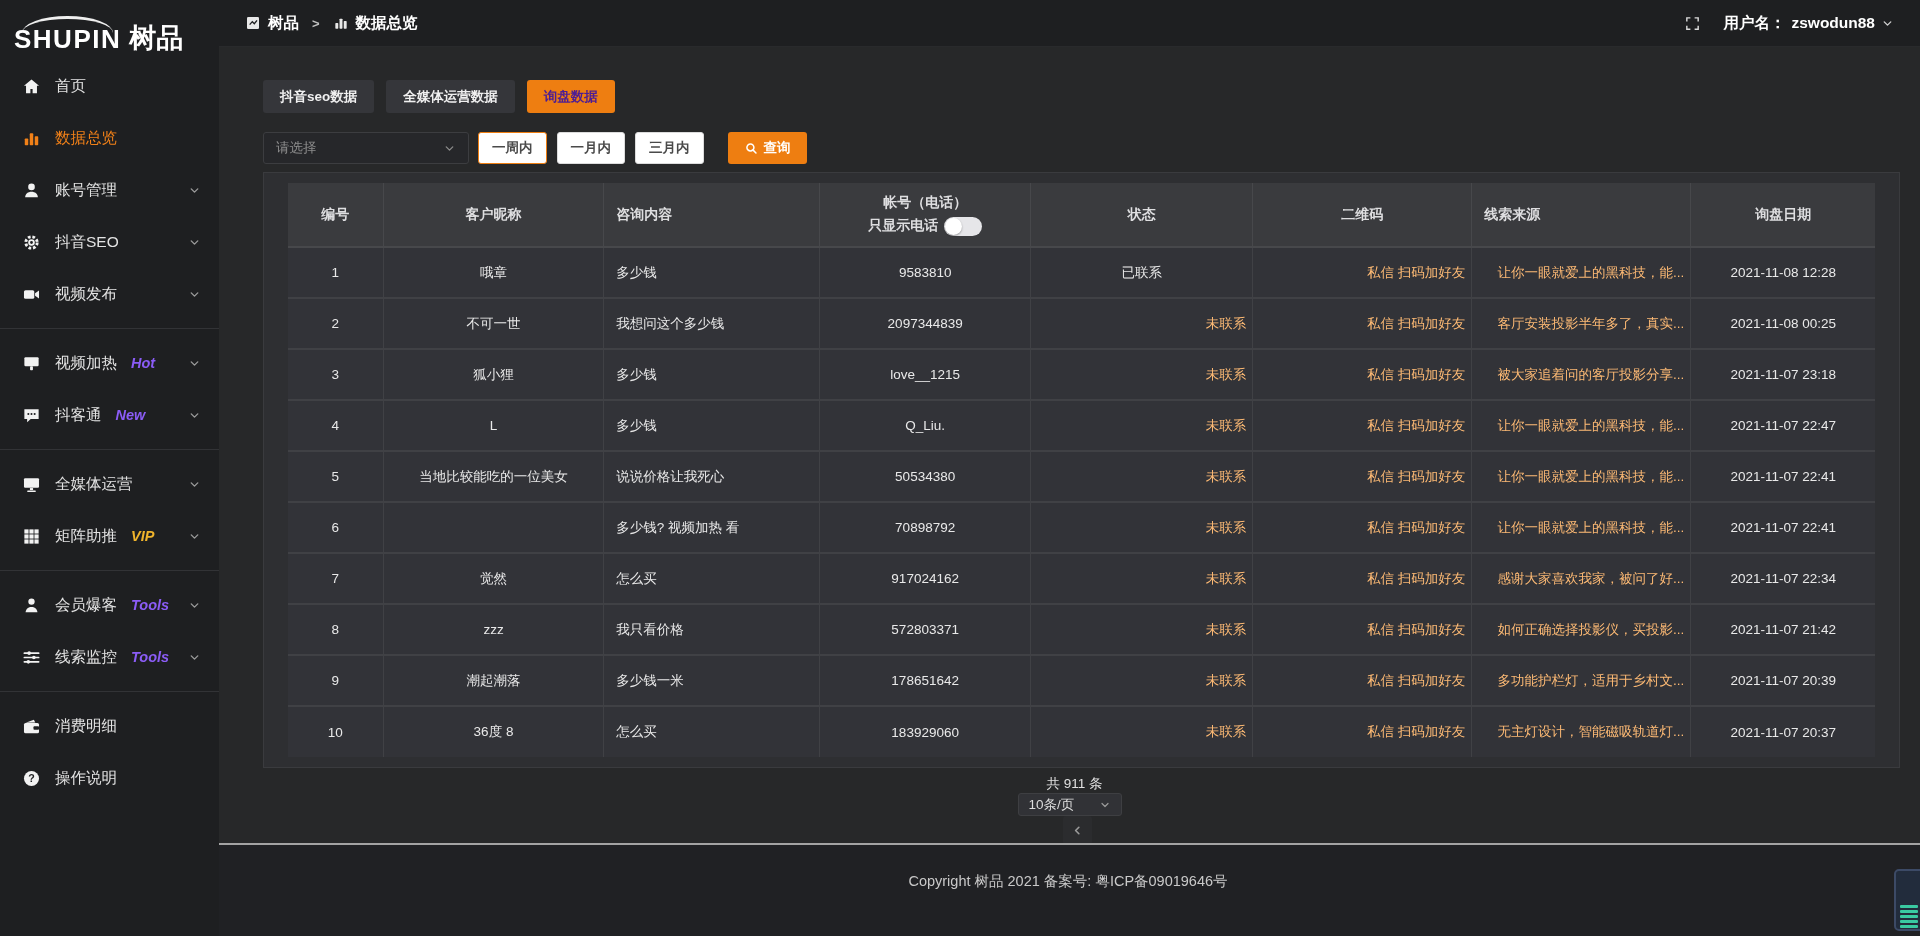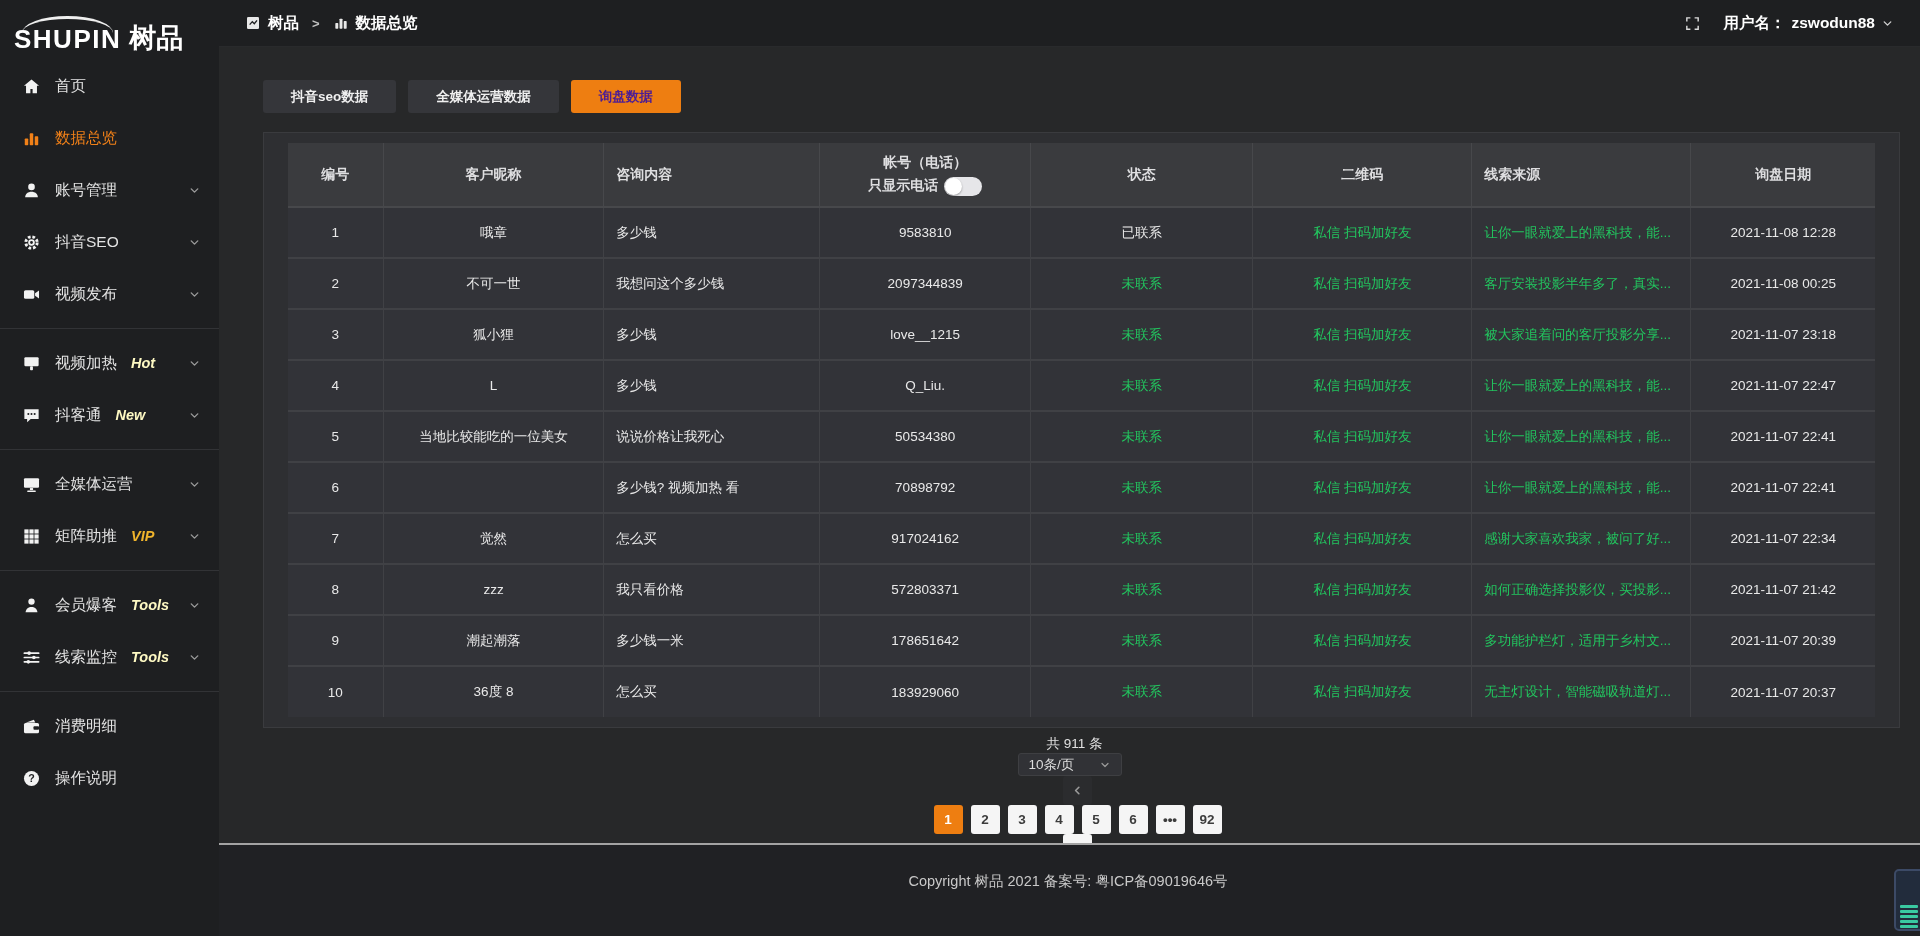--- a/index.html
+++ b/index.html
@@ -18,21 +18,21 @@
   .logo-en::before { content:""; position:absolute; top:0; left:8px; right:8px; height:14px;
     border-top:3.5px solid #efefef; border-radius:50% 50% 0 0 / 100% 100% 0 0; }
   .logo-cn { color:#fff; font-weight:bold; font-size:27px; line-height:1; }
   .side-nav { margin-top:8px; }
   .side-item { display:flex; align-items:center; height:52px; padding:0 18px 0 22px; cursor:pointer; color:#e3e3e3; font-size:15.5px; }
   .side-item .s-icon { width:19px; height:19px; margin-right:14px; color:#f2f2f2; flex:none; }
   .side-item .s-icon svg { width:19px; height:19px; }
   .side-item.active { color:#f28118; }
   .side-item.active .s-icon { color:#f28118; }
   .s-badge { font-style:italic; font-weight:bold; font-size:14.5px; margin-left:14px; }
-  .badge-red { color:#fef9c3; }
+  .badge-red { color:#8b5cf6; }
   .badge-gold { color:#f0b42c; }
   .s-chev { margin-left:auto; color:#9a9a9a; }
   .s-chev svg { width:13px; height:13px; }
   .side-divider { border-top:1px solid #323336; margin:8px 0; }
 
   
   .topbar { position:absolute; left:219px; right:0; top:0; height:47px; background:#1e1f21;
     display:flex; align-items:center; padding:0 26px; border-bottom:1px solid #292a2c; z-index:2; }
   .crumb { display:flex; align-items:center; font-weight:bold; font-size:15.5px; color:#fff; gap:7px; }
   .crumb .c-icon { width:16px; height:16px; color:#e8e8e8; }
@@ -43,21 +43,21 @@
   .fs-icon svg { width:17px; height:17px; }
   .user-box { display:flex; align-items:center; gap:6px; cursor:pointer; color:#fff; font-weight:bold; font-size:15.5px; }
   .user-box .u-chev { color:#cfcfcf; }
   .user-box .u-chev svg { width:13px; height:13px; }
 
   
   .main { position:absolute; left:219px; top:47px; right:0; padding:33px 20px 0 44px; }
 
   .tabs { display:flex; gap:12px; margin-bottom:19px; }
   .tab { background:#35363a; color:#f0f0f0; font-size:13.5px; font-weight:bold; height:33px; line-height:33px;
-    padding:0 28px; border-radius:3px; cursor:pointer; }
+    padding:0 17px; border-radius:3px; cursor:pointer; }
   .tab.active { background:#ee7e11; color:#4c1d95; }
 
   .filters { display:flex; align-items:center; margin-bottom:8px; }
   .select { width:206px; height:32px; background:#26272a; border:1px solid #3c3d40; border-radius:3px;
     display:flex; align-items:center; padding:0 12px; color:#8c8c8c; font-size:13.5px; cursor:pointer; margin-right:9px; }
   .select .sel-chev { margin-left:auto; color:#8c8c8c; }
   .select .sel-chev svg { width:13px; height:13px; }
   .p-btn { height:32px; padding:0 13px; background:#fff; border:1px solid #dcdcdc; border-radius:3px;
     color:#4a4a4a; font-size:13.5px; font-weight:bold; margin-right:10px; cursor:pointer; }
   .p-btn.active { border:1.5px solid #ee7e11; }
@@ -70,21 +70,21 @@
   table { width:100%; border-collapse:collapse; table-layout:fixed; }
   th { background:#3a3b3e; color:#dedee0; font-size:14px; font-weight:bold; height:64px;
     border-right:1px solid #47484b; border-bottom:2px solid #47484b; text-align:center; }
   th:last-child { border-right:none; }
   td { background:#323338; color:#e9e9e9; font-size:13.5px; height:51px; text-align:center;
     border-right:1px solid #404145; border-bottom:2px solid #404145;
     overflow:hidden; white-space:nowrap; text-overflow:ellipsis; padding:0 6px; }
   td:last-child { border-right:none; }
   tr:last-child td { border-bottom:none; }
   td.left, th.left { text-align:left; padding-left:12px; }
-  td.orange { color:#22c55e; cursor:pointer; }
+  td.orange { color:#fdba74; cursor:pointer;text-align:right; }
   .th-sub { display:flex; align-items:center; justify-content:center; gap:6px; margin-top:5px; }
   .toggle { width:38px; height:19px; background:#e6e6e9; border-radius:10px; position:relative; cursor:pointer; display:inline-block; }
   .toggle .knob { position:absolute; left:1px; top:1px; width:17px; height:17px; border-radius:50%;
     background:#fff; box-shadow:0 1px 2px rgba(0,0,0,.35); display:block; }
 
   
   .pagination { display:flex; align-items:center; margin-top:7px; font-size:13.5px; color:#e0e0e0;flex-direction:column; }
   .pg-total { margin-right:14px; }
   .pg-size { height:23px; min-width:104px; background:#313236; border:1px solid #3e3f42; border-radius:3px;
     display:flex; align-items:center; padding:0 10px; gap:10px; color:#dcdcdc; cursor:pointer; margin-right:24px; }
@@ -343,20 +343,44 @@
 </header>
 
 <main class="main">
 
   <div class="tabs" id="tabs">
       <div class="tab">抖音seo数据</div>
       <div class="tab">全媒体运营数据</div>
       <div class="tab active">询盘数据</div>
     </div>
 
+  <div class="filters">
+    <div class="select">
+      <span>请选择</span>
+      <span class="sel-chev">
+        <svg viewBox="0 0 24 24" fill="none" stroke="currentColor" stroke-width="2.4" stroke-linecap="round" stroke-linejoin="round">
+            <path d="M6 9l6 6 6-6"></path>
+          </svg>
+      </span>
+    </div>
+    <span id="periods" style="display:flex">
+        <button class="p-btn active">一周内</button>
+        <button class="p-btn">一月内</button>
+        <button class="p-btn">三月内</button>
+      </span>
+    <button class="search-btn">
+      <span class="sch-icon">
+        <svg viewBox="0 0 24 24" fill="none" stroke="currentColor" stroke-width="2.6" stroke-linecap="round">
+            <circle cx="11" cy="11" r="6"></circle>
+            <path d="M15.6 15.6L20.5 20.5"></path>
+          </svg>
+      </span>
+      <span>查询</span>
+    </button>
+  </div>
 
   <div class="table-wrap">
     <table>
       <colgroup>
         <col style="width:6%">
           <col style="width:13.9%">
           <col style="width:13.6%">
           <col style="width:13.3%">
         <col style="width:14%">
           <col style="width:13.8%">

